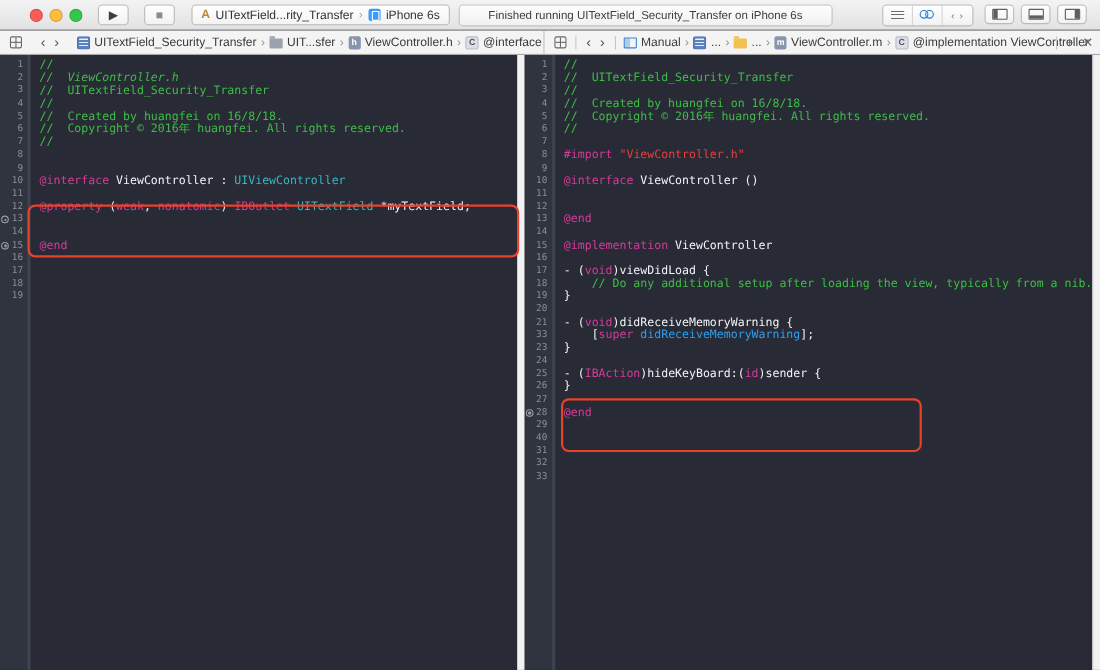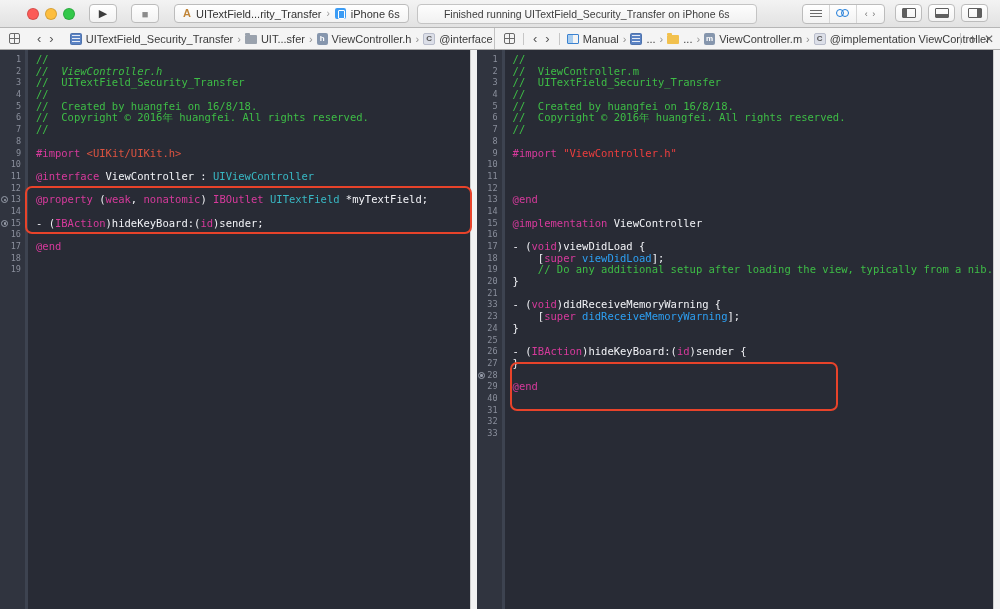--- a/index.html
+++ b/index.html
@@ -309,27 +309,25 @@
         </div>
       <div class="code">
           <div class="code-line"><span style="color: rgb(62, 189, 70);">//</span></div>
           <div class="code-line"><span style="color: rgb(62, 189, 70); font-style: italic;">//  ViewController.h</span></div>
           <div class="code-line"><span style="color: rgb(62, 189, 70);">//  UITextField_Security_Transfer</span></div>
           <div class="code-line"><span style="color: rgb(62, 189, 70);">//</span></div>
           <div class="code-line"><span style="color: rgb(62, 189, 70);">//  Created by huangfei on 16/8/18.</span></div>
           <div class="code-line"><span style="color: rgb(62, 189, 70);">//  Copyright © 2016年 huangfei. All rights reserved.</span></div>
           <div class="code-line"><span style="color: rgb(62, 189, 70);">//</span></div>
           <div class="code-line"></div>
-          <div class="code-line"><span style="color: rgb(215, 58, 156);">#import</span><span style="color: rgb(242, 243, 247);"> </span><span style="color: rgb(220, 83, 64);">&lt;UIKit/UIKit.h&gt;</span></div>
           <div class="code-line"></div>
           <div class="code-line"><span style="color: rgb(215, 58, 156);">@interface</span><span style="color: rgb(242, 243, 247);"> ViewController : </span><span style="color: rgb(56, 184, 196);">UIViewController</span></div>
           <div class="code-line"></div>
           <div class="code-line"><span style="color: rgb(215, 58, 156);">@property</span><span style="color: rgb(242, 243, 247);"> (</span><span style="color: rgb(215, 58, 156);">weak</span><span style="color: rgb(242, 243, 247);">, </span><span style="color: rgb(215, 58, 156);">nonatomic</span><span style="color: rgb(242, 243, 247);">) </span><span style="color: rgb(215, 58, 156);">IBOutlet</span><span style="color: rgb(242, 243, 247);"> </span><span style="color: rgb(56, 184, 196);">UITextField</span><span style="color: rgb(242, 243, 247);"> *myTextField;</span></div>
           <div class="code-line"></div>
-          <div class="code-line"><span style="color: rgb(242, 243, 247);">- (</span><span style="color: rgb(215, 58, 156);">IBAction</span><span style="color: rgb(242, 243, 247);">)hideKeyBoard:(</span><span style="color: rgb(215, 58, 156);">id</span><span style="color: rgb(242, 243, 247);">)sender;</span></div>
           <div class="code-line"></div>
           <div class="code-line"><span style="color: rgb(215, 58, 156);">@end</span></div>
           <div class="code-line"></div>
           <div class="code-line"></div>
         </div>
       <div class="track"></div>
       <div class="annotation-box"></div>
     </div>
     <div class="editor right" id="editor-right">
       <div class="gutter">
@@ -429,37 +427,36 @@
           </div>
           <div class="gutter-line">
             <span class="lnum">32</span>
           </div>
           <div class="gutter-line">
             <span class="lnum">33</span>
           </div>
         </div>
       <div class="code">
           <div class="code-line"><span style="color: rgb(62, 189, 70);">//</span></div>
-          <div class="code-line"><span style="color: rgb(62, 189, 70);">//  ViewController.m</span></div>
           <div class="code-line"><span style="color: rgb(62, 189, 70);">//  UITextField_Security_Transfer</span></div>
           <div class="code-line"><span style="color: rgb(62, 189, 70);">//</span></div>
           <div class="code-line"><span style="color: rgb(62, 189, 70);">//  Created by huangfei on 16/8/18.</span></div>
           <div class="code-line"><span style="color: rgb(62, 189, 70);">//  Copyright © 2016年 huangfei. All rights reserved.</span></div>
           <div class="code-line"><span style="color: rgb(62, 189, 70);">//</span></div>
           <div class="code-line"></div>
           <div class="code-line"><span style="color: rgb(215, 58, 156);">#import</span><span style="color: rgb(242, 243, 247);"> </span><span style="color: rgb(238, 62, 62);">"ViewController.h"</span></div>
           <div class="code-line"></div>
+          <div class="code-line"><span style="color: rgb(215, 58, 156);">@interface</span><span style="color: rgb(242, 243, 247);"> ViewController ()</span></div>
           <div class="code-line"></div>
           <div class="code-line"></div>
           <div class="code-line"><span style="color: rgb(215, 58, 156);">@end</span></div>
           <div class="code-line"></div>
           <div class="code-line"><span style="color: rgb(215, 58, 156);">@implementation</span><span style="color: rgb(242, 243, 247);"> ViewController</span></div>
           <div class="code-line"></div>
           <div class="code-line"><span style="color: rgb(242, 243, 247);">- (</span><span style="color: rgb(215, 58, 156);">void</span><span style="color: rgb(242, 243, 247);">)viewDidLoad {</span></div>
-          <div class="code-line"><span style="color: rgb(242, 243, 247);">    [</span><span style="color: rgb(215, 58, 156);">super</span><span style="color: rgb(242, 243, 247);"> </span><span style="color: rgb(45, 159, 242);">viewDidLoad</span><span style="color: rgb(242, 243, 247);">];</span></div>
           <div class="code-line"><span style="color: rgb(62, 189, 70);">    // Do any additional setup after loading the view, typically from a nib.</span></div>
           <div class="code-line"><span style="color: rgb(242, 243, 247);">}</span></div>
           <div class="code-line"></div>
           <div class="code-line"><span style="color: rgb(242, 243, 247);">- (</span><span style="color: rgb(215, 58, 156);">void</span><span style="color: rgb(242, 243, 247);">)didReceiveMemoryWarning {</span></div>
           <div class="code-line"><span style="color: rgb(242, 243, 247);">    [</span><span style="color: rgb(215, 58, 156);">super</span><span style="color: rgb(242, 243, 247);"> </span><span style="color: rgb(45, 159, 242);">didReceiveMemoryWarning</span><span style="color: rgb(242, 243, 247);">];</span></div>
           <div class="code-line"><span style="color: rgb(242, 243, 247);">}</span></div>
           <div class="code-line"></div>
           <div class="code-line"><span style="color: rgb(242, 243, 247);">- (</span><span style="color: rgb(215, 58, 156);">IBAction</span><span style="color: rgb(242, 243, 247);">)hideKeyBoard:(</span><span style="color: rgb(215, 58, 156);">id</span><span style="color: rgb(242, 243, 247);">)sender {</span></div>
           <div class="code-line"><span style="color: rgb(242, 243, 247);">}</span></div>
           <div class="code-line"></div>

